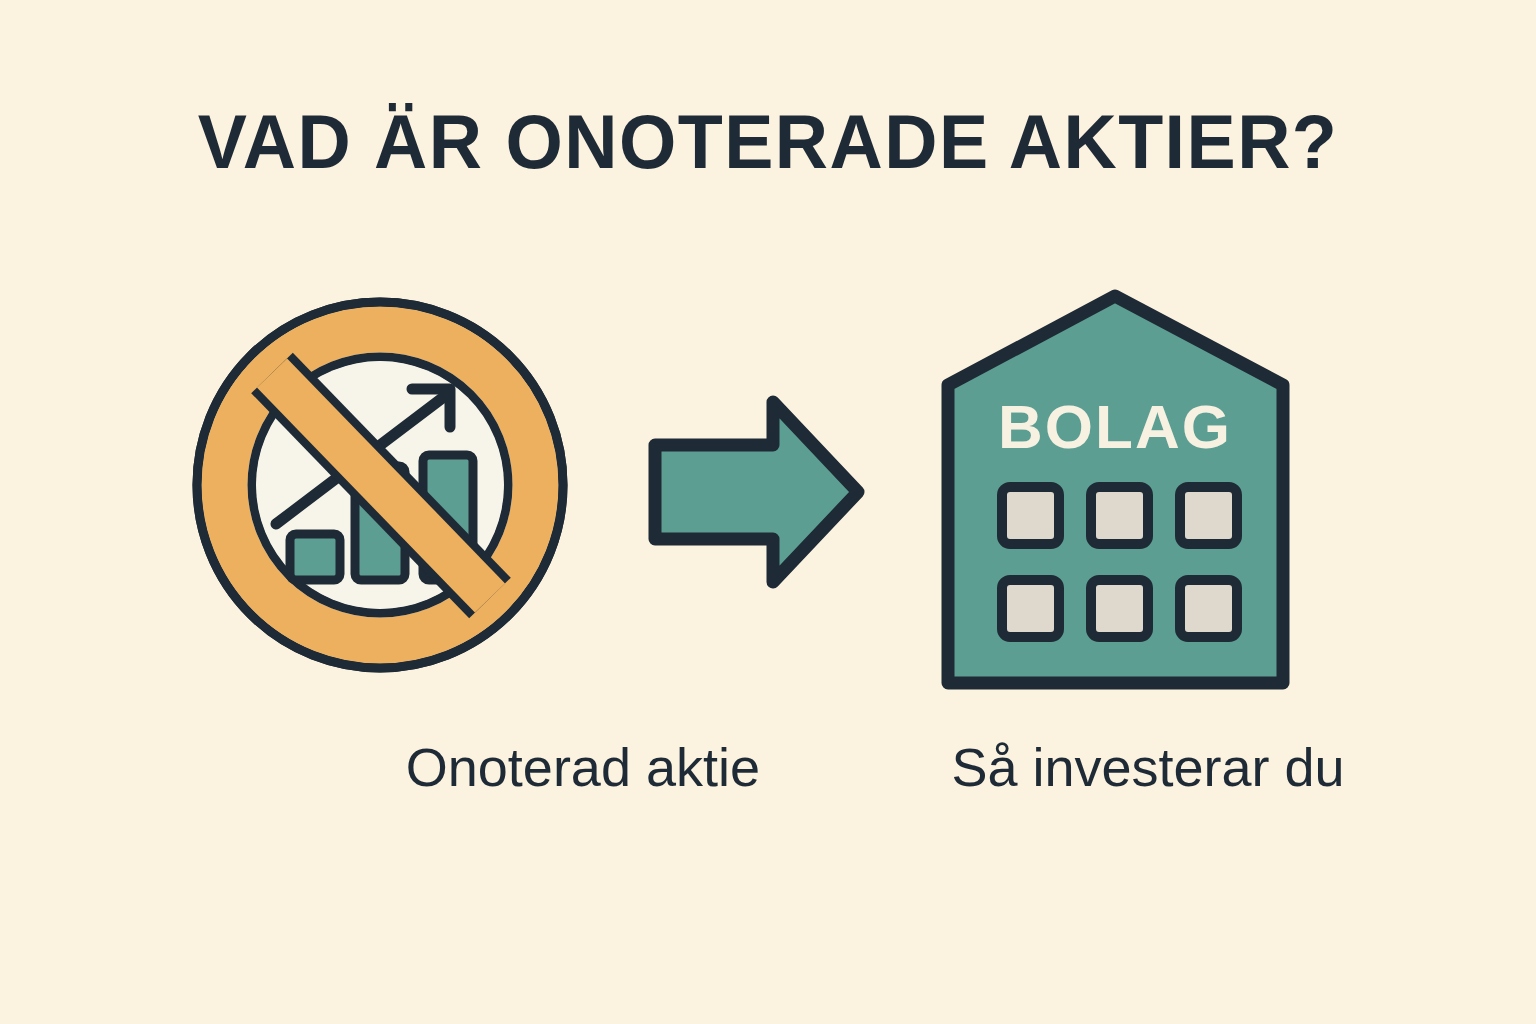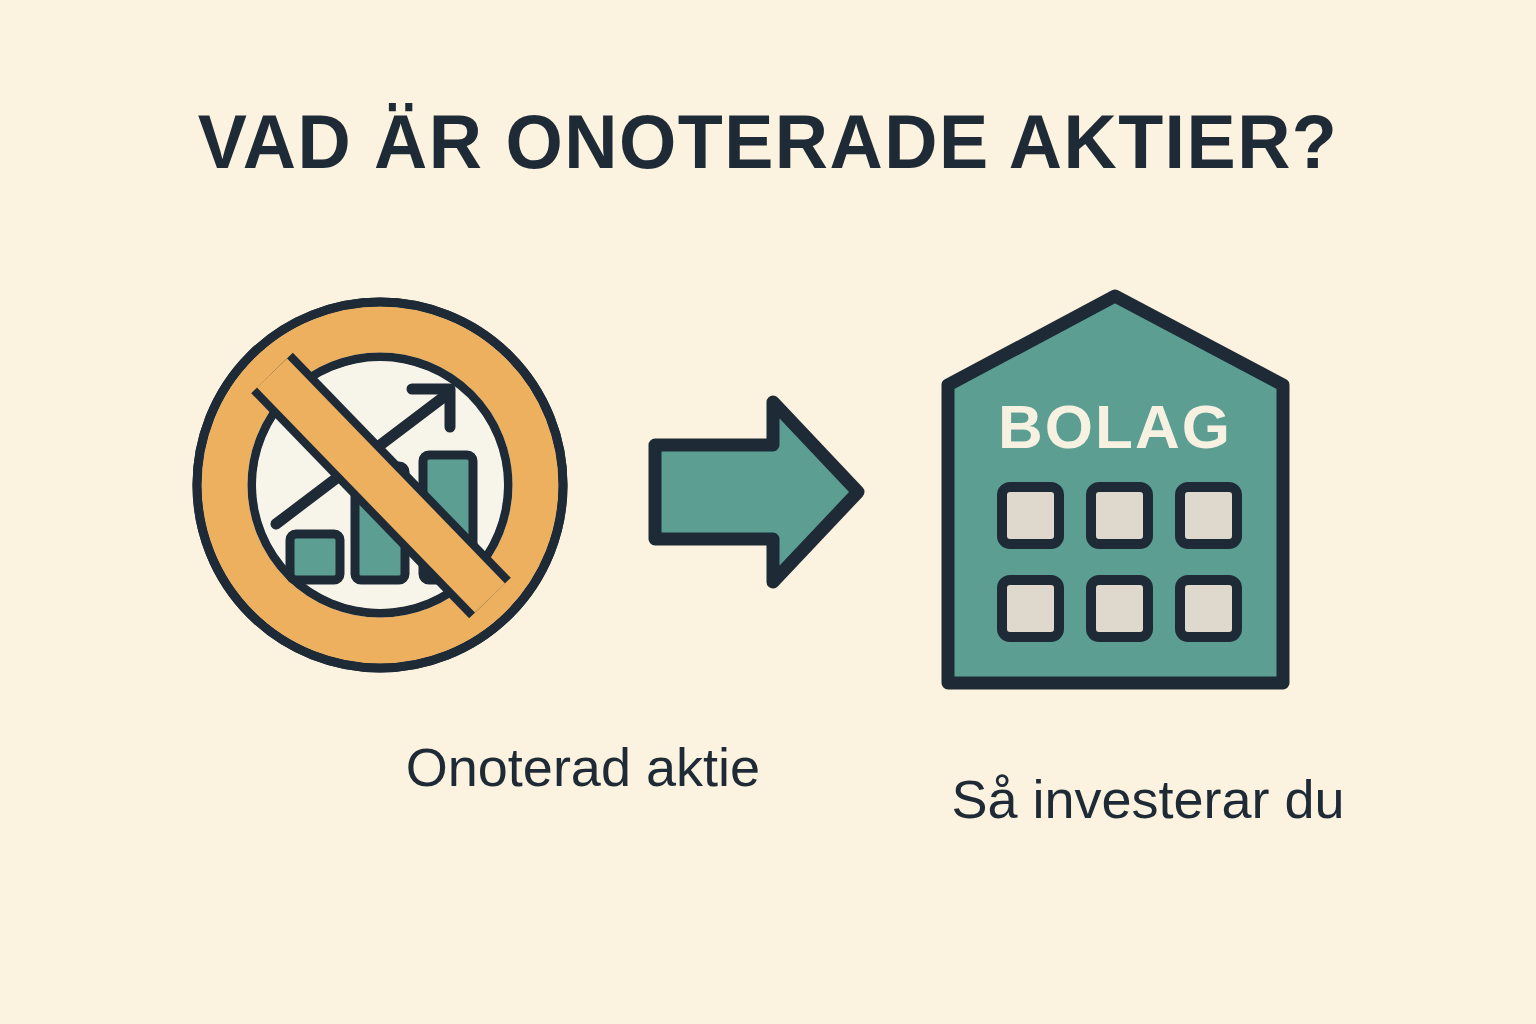--- a/index.html
+++ b/index.html
@@ -44,21 +44,21 @@
   .caption {
     position: absolute;
     top: 740px;
     font-size: 54px;
     font-weight: 300;
     color: #1E2A35;
     white-space: nowrap;
     line-height: 1;
   }
   .caption-left  { left: 0;    width: 760px; text-align: right; }
-  .caption-right { left: 760px; width: 776px; text-align: center; margin-top: 32px; }
+  .caption-right { left: 760px; width: 776px; text-align: center; }
 
   
   .stage {
     position: absolute;
     left: 0;
     top: 0;
     width: 1536px;
     height: 1024px;
     pointer-events: none;
   }

